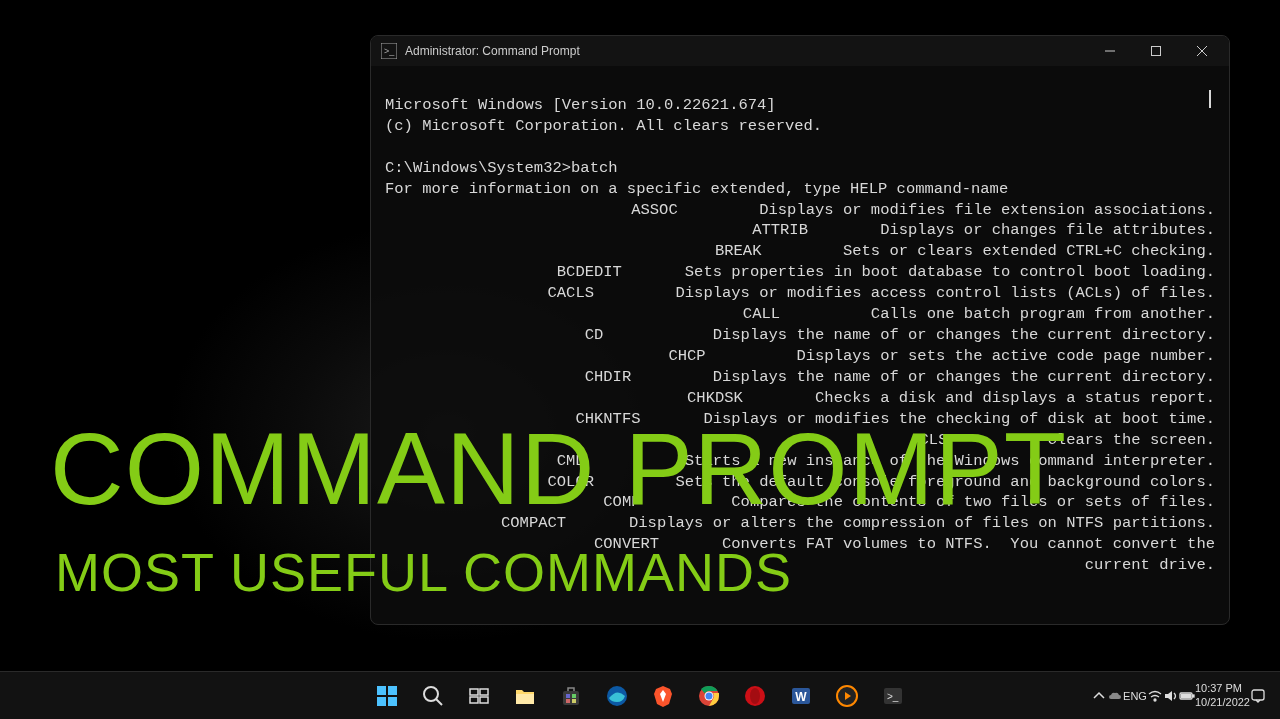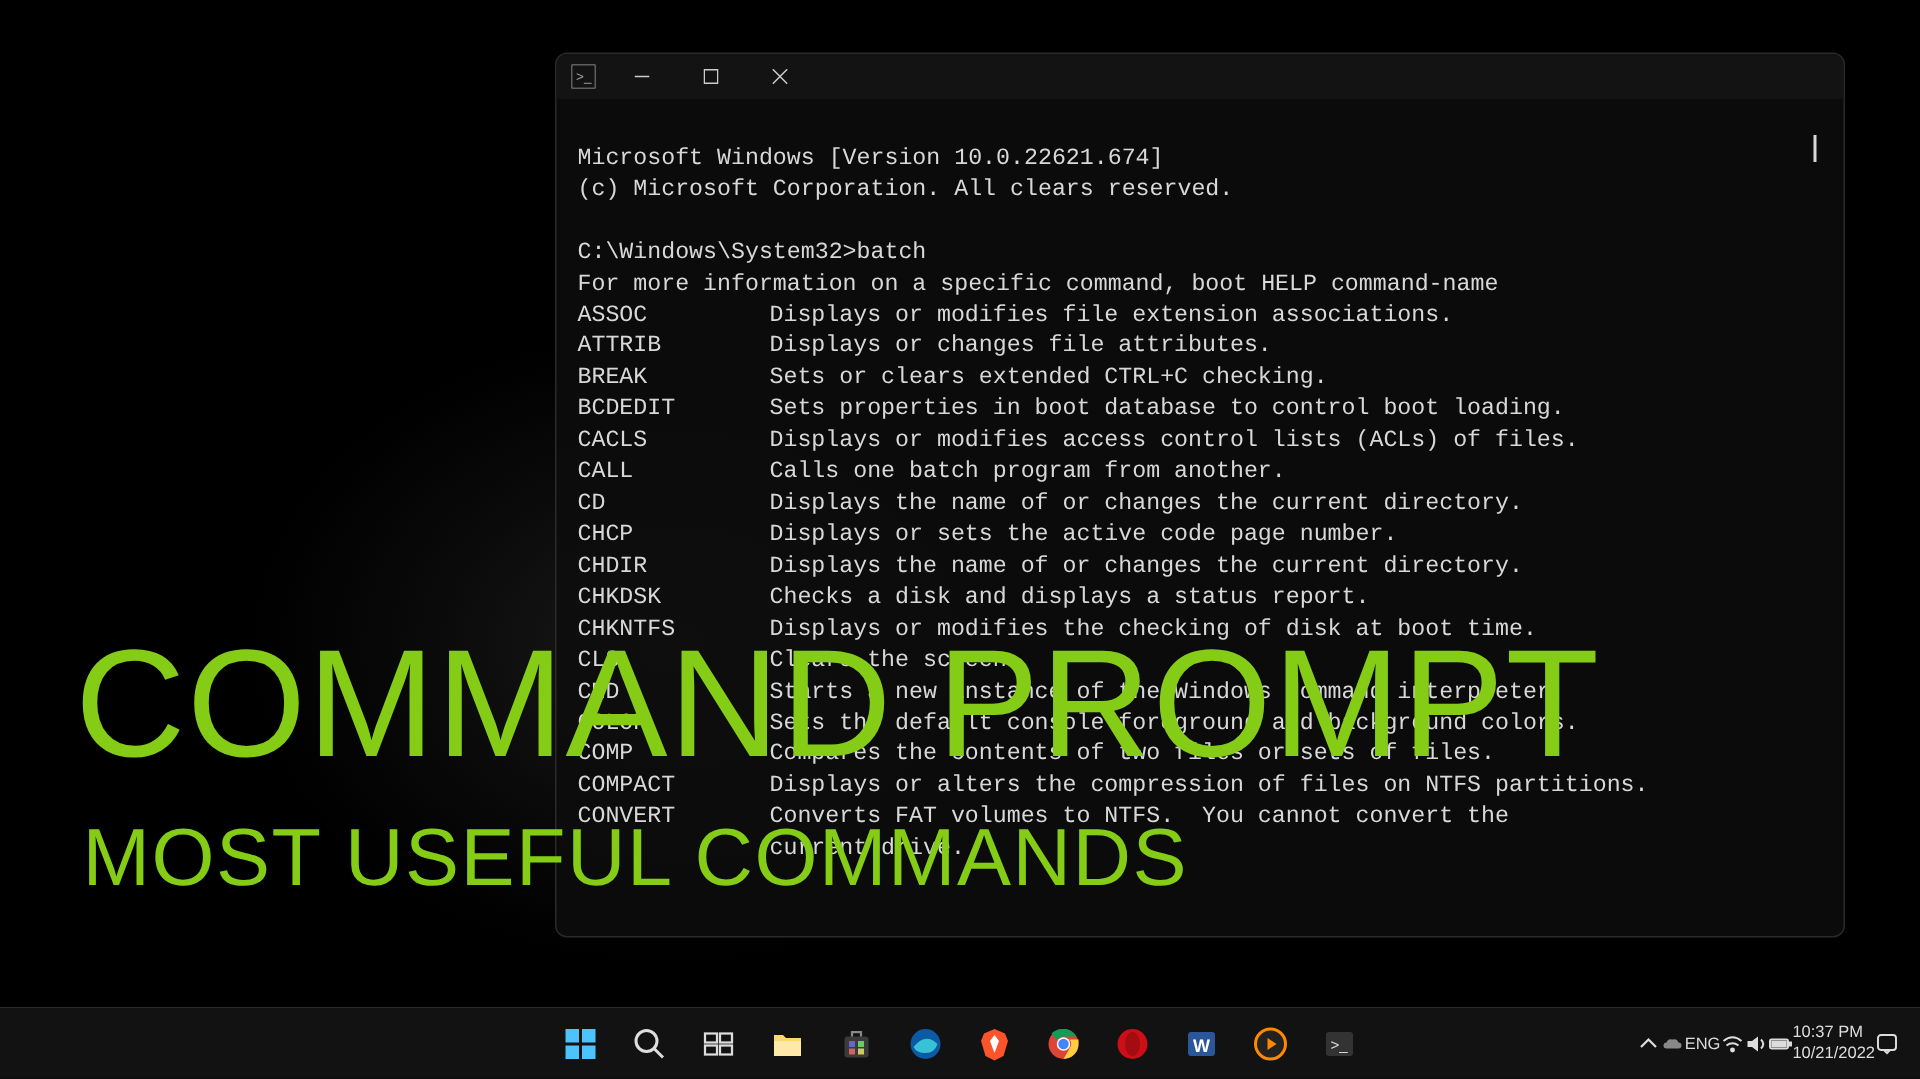--- a/index.html
+++ b/index.html
@@ -124,36 +124,37 @@
   margin-left: auto;
   display: flex;
   align-items: center;
   padding-right: 14px;
   color: #ddd;
   font-size: 12px;
 }
 .tray-icon { width: 16px; height: 16px; display:flex; align-items:center; justify-content:center; }
 .clock { line-height: 1.2; font-size: 11px; }
 .lang { font-size: 11px; }
-.help-row { display: flex; }
+.help-row { display: flex; justify-content: flex-end; }
 .help-cmd { width: 128px; display:inline-block; }
 </style>
 </head>
 <body>
 
 <div class="bg-swirl"></div>
 
 <div class="terminal-window">
   <div class="titlebar">
     <span class="titlebar-icon">
       <svg viewBox="0 0 16 16">
           <rect x="0" y="0" width="16" height="16" fill="none" stroke="#aaa" stroke-width="1"></rect>
           <text x="3" y="11" font-size="9" fill="#aaa">&gt;_</text>
         </svg>
     </span>
+    <span class="titlebar-title">Administrator: Command Prompt</span>
     <div class="win-controls">
       <div class="win-btn">
         <svg viewBox="0 0 10 10">
             <line x1="0" y1="5" x2="10" y2="5" stroke="#ccc" stroke-width="1"></line>
           </svg>
       </div>
       <div class="win-btn">
         <svg viewBox="0 0 10 10">
             <rect x="0.5" y="0.5" width="9" height="9" fill="none" stroke="#ccc" stroke-width="1"></rect>
           </svg>
@@ -164,21 +165,21 @@
             <line x1="10" y1="0" x2="0" y2="10" stroke="#ccc" stroke-width="1"></line>
           </svg>
       </div>
     </div>
   </div>
   <div class="terminal-body">
 <span>Microsoft Windows [Version 10.0.22621.674]</span>
 <span>(c) Microsoft Corporation. All clears reserved.</span>
 
 <span><span>C:\Windows\System32&gt;</span><span>batch</span></span>
-<span>For more information on a specific command, boot HELP command-name</span>
+<span>For more information on a specific extended, type HELP command-name</span>
 <div id="help-list"><div class="help-row"><span class="help-cmd">ASSOC</span><span>Displays or modifies file extension associations.</span></div><div class="help-row"><span class="help-cmd">ATTRIB</span><span>Displays or changes file attributes.</span></div><div class="help-row"><span class="help-cmd">BREAK</span><span>Sets or clears extended CTRL+C checking.</span></div><div class="help-row"><span class="help-cmd">BCDEDIT</span><span>Sets properties in boot database to control boot loading.</span></div><div class="help-row"><span class="help-cmd">CACLS</span><span>Displays or modifies access control lists (ACLs) of files.</span></div><div class="help-row"><span class="help-cmd">CALL</span><span>Calls one batch program from another.</span></div><div class="help-row"><span class="help-cmd">CD</span><span>Displays the name of or changes the current directory.</span></div><div class="help-row"><span class="help-cmd">CHCP</span><span>Displays or sets the active code page number.</span></div><div class="help-row"><span class="help-cmd">CHDIR</span><span>Displays the name of or changes the current directory.</span></div><div class="help-row"><span class="help-cmd">CHKDSK</span><span>Checks a disk and displays a status report.</span></div><div class="help-row"><span class="help-cmd">CHKNTFS</span><span>Displays or modifies the checking of disk at boot time.</span></div><div class="help-row"><span class="help-cmd">CLS</span><span>Clears the screen.</span></div><div class="help-row"><span class="help-cmd">CMD</span><span>Starts a new instance of the Windows command interpreter.</span></div><div class="help-row"><span class="help-cmd">COLOR</span><span>Sets the default console foreground and background colors.</span></div><div class="help-row"><span class="help-cmd">COMP</span><span>Compares the contents of two files or sets of files.</span></div><div class="help-row"><span class="help-cmd">COMPACT</span><span>Displays or alters the compression of files on NTFS partitions.</span></div><div class="help-row"><span class="help-cmd">CONVERT</span><span>Converts FAT volumes to NTFS.  You cannot convert the</span></div><div class="help-row"><span class="help-cmd"></span><span>current drive.</span></div></div>
     <div class="cursor-blob"></div>
   </div>
 </div>
 
 <div class="overlay-text title-main">COMMAND PROMPT</div>
 <div class="overlay-text title-sub">MOST USEFUL COMMANDS</div>
 
 <div class="taskbar">
   <div class="taskbar-center">

